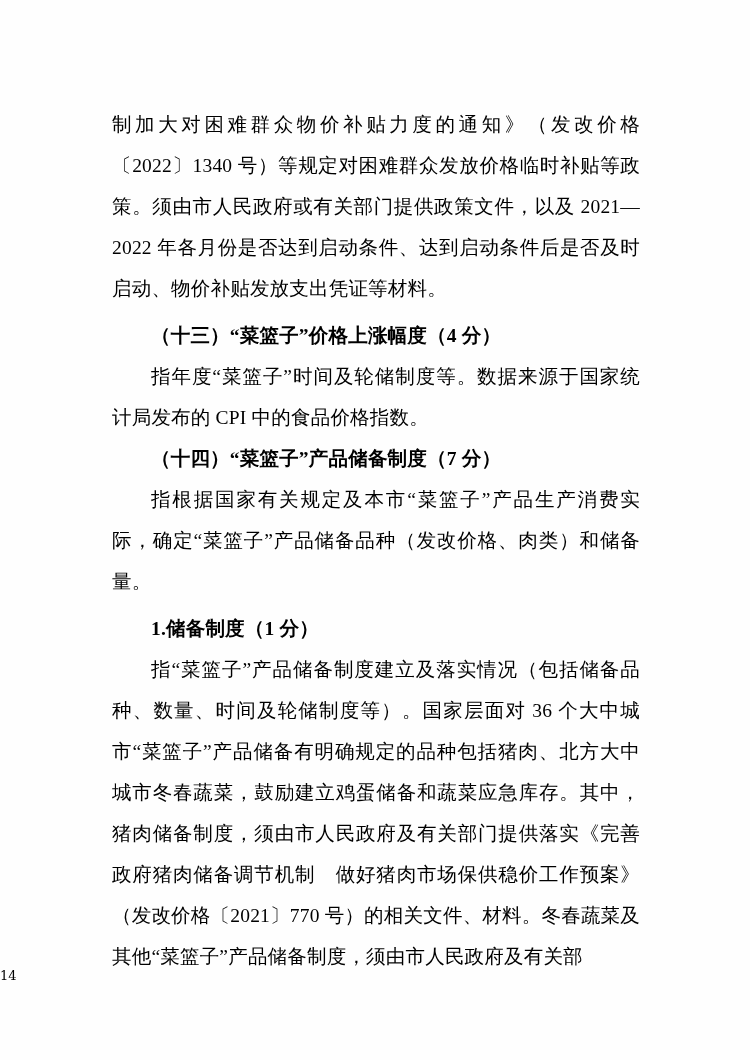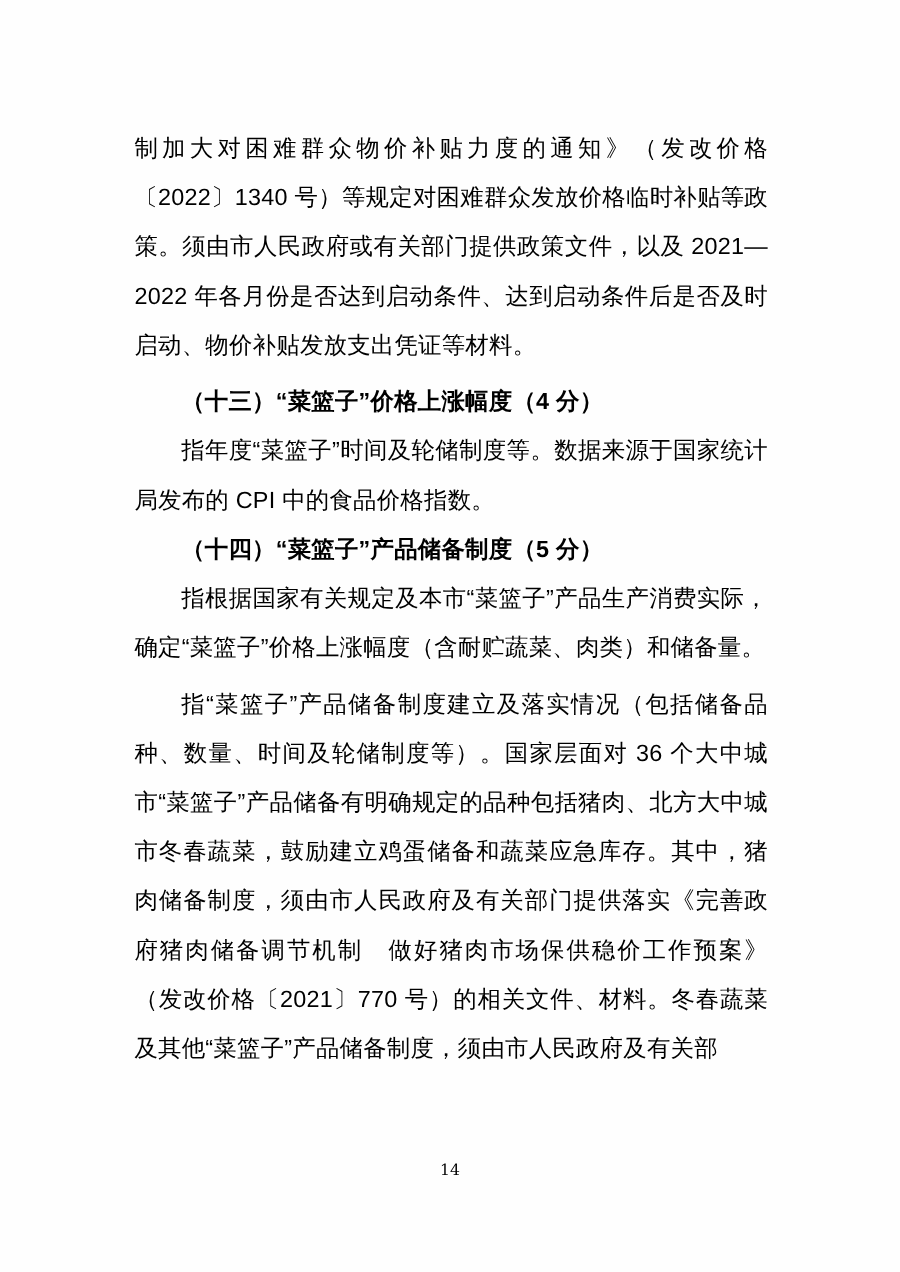--- a/index.html
+++ b/index.html
@@ -29,21 +29,21 @@
     top: 104px;
     width: 528px;
   }
   p {
     margin: 0;
     font-size: 19.5px;
     line-height: 41px;
     text-align: justify;
     text-justify: inter-ideograph;
     letter-spacing: 0.2px;
-    font-family: Liberation Sans, sans-serif;
+    font-family: Liberation Serif, serif;
   }
   p.body-text {
     text-indent: 0;
   }
   p.indent2 {
     text-indent: 39px;
   }
   .heading {
     margin: 0;
     font-size: 19.5px;
@@ -53,45 +53,46 @@
     letter-spacing: 0.2px;
   }
   .spacer-sm {
     height: 6px;
   }
   .page-number {
     position: absolute;
     left: 0;
     top: 968px;
     width: 750px;
-    text-align: center;
+    text-align: left;
     font-size: 13px;
     font-family: "DejaVu Serif", "Liberation Serif", serif;
     color: #000;
   }
 </style>
 </head>
 <body>
 
 <div class="page">
   <div class="content">
 
     <p class="body-text">制加大对困难群众物价补贴力度的通知》（发改价格〔2022〕1340 号）等规定对困难群众发放价格临时补贴等政策。须由市人民政府或有关部门提供政策文件，以及 2021—2022 年各月份是否达到启动条件、达到启动条件后是否及时启动、物价补贴发放支出凭证等材料。</p>
 
     <div class="spacer-sm"></div>
 
     <p class="heading">（十三）“菜篮子”价格上涨幅度（4 分）</p>
 
     <p class="indent2">指年度“菜篮子”时间及轮储制度等。数据来源于国家统计局发布的 CPI 中的食品价格指数。</p>
 
-    <p class="heading">（十四）“菜篮子”产品储备制度（5 分）</p>
+    <p class="heading">（十四）“菜篮子”产品储备制度（7 分）</p>
 
-    <p class="indent2">指根据国家有关规定及本市“菜篮子”产品生产消费实际，确定“菜篮子”价格上涨幅度（含耐贮蔬菜、肉类）和储备量。</p>
+    <p class="indent2">指根据国家有关规定及本市“菜篮子”产品生产消费实际，确定“菜篮子”产品储备品种（发改价格、肉类）和储备量。</p>
 
     <div class="spacer-sm"></div>
 
+    <p class="heading">1.储备制度（1 分）</p>
 
     <p class="indent2">指“菜篮子”产品储备制度建立及落实情况（包括储备品种、数量、时间及轮储制度等）。国家层面对 36 个大中城市“菜篮子”产品储备有明确规定的品种包括猪肉、北方大中城市冬春蔬菜，鼓励建立鸡蛋储备和蔬菜应急库存。其中，猪肉储备制度，须由市人民政府及有关部门提供落实《完善政府猪肉储备调节机制　做好猪肉市场保供稳价工作预案》（发改价格〔2021〕770 号）的相关文件、材料。冬春蔬菜及其他“菜篮子”产品储备制度，须由市人民政府及有关部</p>
 
   </div>
 
   <div class="page-number">14</div>
 </div>
 
 </body></html>

